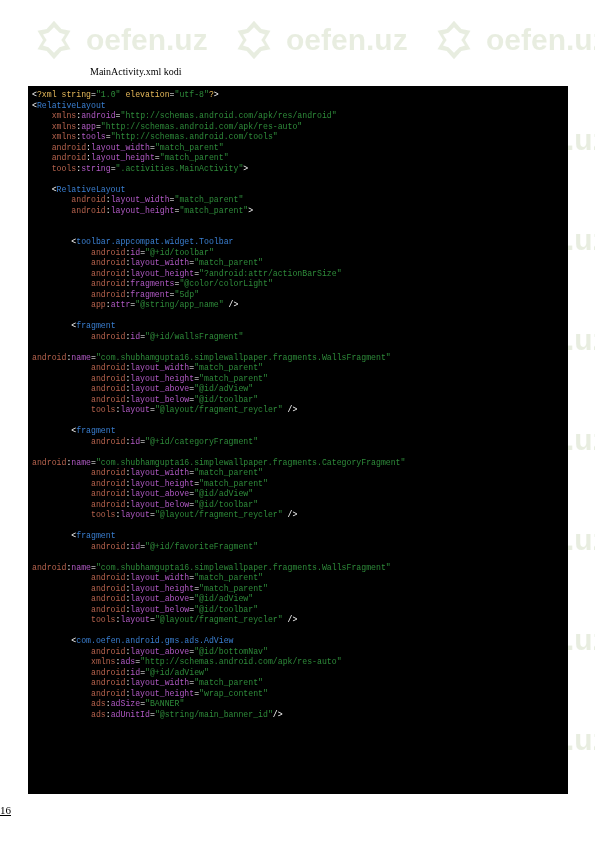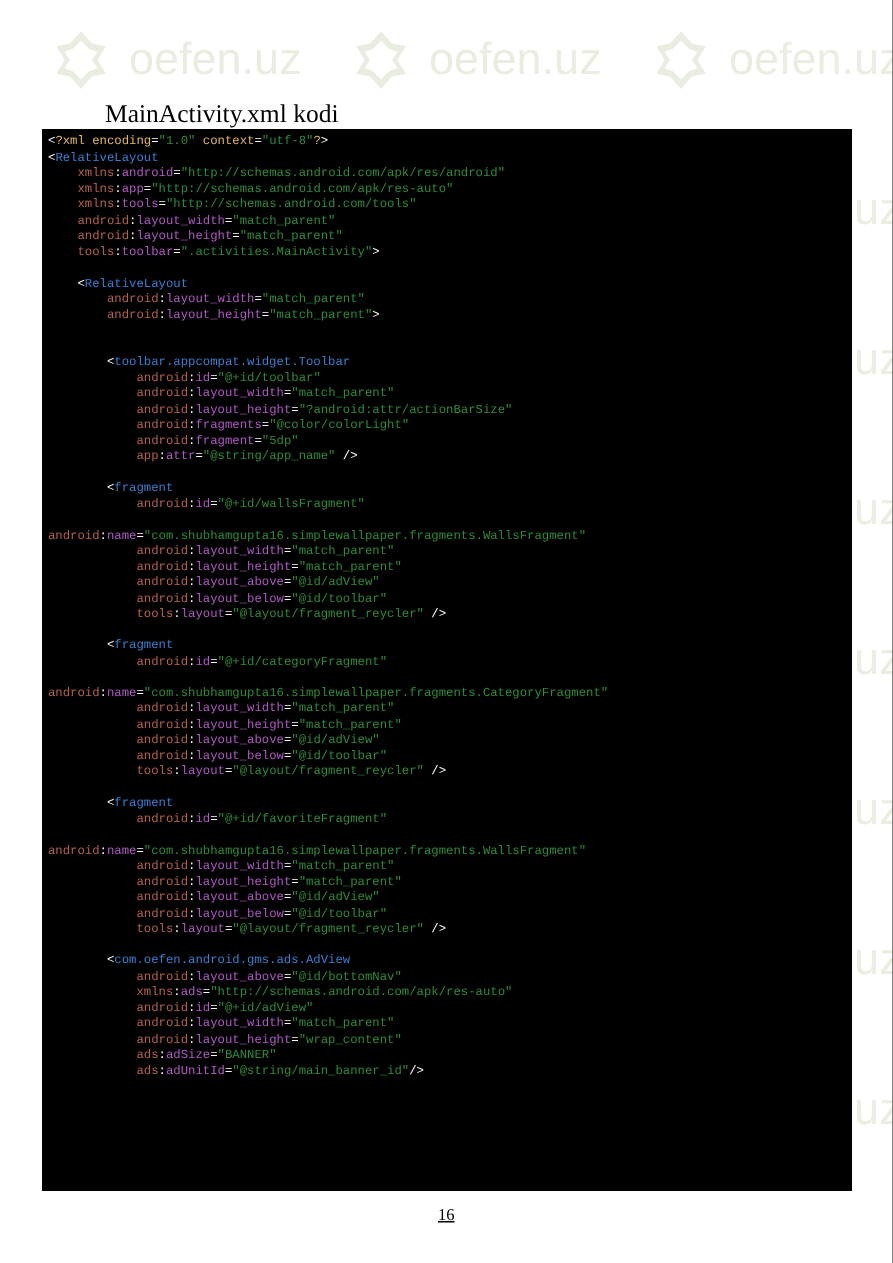--- a/index.html
+++ b/index.html
@@ -26,29 +26,29 @@
   }
   .wm-swirl {
     width: 44px;
     height: 44px;
     margin-right: 10px;
     flex-shrink: 0;
   }
   .wm-swirl svg { width: 100%; height: 100%; display: block; }
   .wm-text {
     font-size: 30px;
-    font-weight: normal;
+    font-weight: bold;
     font-family: Arial, sans-serif;
   }
   .heading {
     position: absolute;
     top: 66px;
-    left: 70px;
+    left: 90px;
     font-family: "Times New Roman", serif;
-    font-size: 17px;
+    font-size: 10px;
     z-index: 2;
   }
   .code-block {
     position: absolute;
     top: 86px;
     left: 28px;
     width: 540px;
     height: 708px;
     background: #000000;
     color: #ffffff;
@@ -58,21 +58,20 @@
     padding: 4px 4px;
     z-index: 1;
     white-space: pre;
     overflow: hidden;
   }
   .page-num {
     position: absolute;
     bottom: 26px;
     left: 0;
     width: 100%;
-    text-align: center;
     font-family: "Times New Roman", serif;
     font-size: 11px;
     z-index: 2;
     text-decoration: underline;
   }
   
   .pi  { color: #e6b95a; }   
   .tag { color: #3a7fd1; }   
   .ns  { color: #b5624d; }   
   .col { color: #ffffff; }   
@@ -273,28 +272,28 @@
         <svg viewBox="0 0 48 48">
           <path d="M24 3 L32 12 L42 14 L36 24 L42 34 L32 36 L24 45 L16 36 L6 34 L12 24 L6 14 L16 12 Z M24 10 L18 16 L12 18 L16 24 L12 30 L18 32 L24 38 L30 32 L36 30 L32 24 L36 18 L30 16 Z" fill="#6b8f3a"></path>
         </svg>
       </span>
       <span class="wm-text">oefen.uz</span>
     </div>
   </div>
 
 <div class="heading">MainActivity.xml kodi</div>
 
-<pre class="code-block" id="code-block"><span class="pun">&lt;</span><span class="pi">?xml encoding</span><span class="pun">=</span><span class="str">"1.0" </span><span class="pi">context</span><span class="pun">=</span><span class="str">"utf-8"</span><span class="pi">?</span><span class="pun">&gt;</span>
+<pre class="code-block" id="code-block"><span class="pun">&lt;</span><span class="pi">?xml string</span><span class="pun">=</span><span class="str">"1.0" </span><span class="pi">elevation</span><span class="pun">=</span><span class="str">"utf-8"</span><span class="pi">?</span><span class="pun">&gt;</span>
 <span class="pun">&lt;</span><span class="tag">RelativeLayout</span>
 <span class="pun">    </span><span class="ns">xmlns</span><span class="col">:</span><span class="loc">android</span><span class="pun">=</span><span class="str">"http://schemas.android.com/apk/res/android"</span>
 <span class="pun">    </span><span class="ns">xmlns</span><span class="col">:</span><span class="loc">app</span><span class="pun">=</span><span class="str">"http://schemas.android.com/apk/res-auto"</span>
 <span class="pun">    </span><span class="ns">xmlns</span><span class="col">:</span><span class="loc">tools</span><span class="pun">=</span><span class="str">"http://schemas.android.com/tools"</span>
 <span class="pun">    </span><span class="ns">android</span><span class="col">:</span><span class="loc">layout_width</span><span class="pun">=</span><span class="str">"match_parent"</span>
 <span class="pun">    </span><span class="ns">android</span><span class="col">:</span><span class="loc">layout_height</span><span class="pun">=</span><span class="str">"match_parent"</span>
-<span class="pun">    </span><span class="ns">tools</span><span class="col">:</span><span class="loc">toolbar</span><span class="pun">=</span><span class="str">".activities.MainActivity"</span><span class="pun">&gt;</span>
+<span class="pun">    </span><span class="ns">tools</span><span class="col">:</span><span class="loc">string</span><span class="pun">=</span><span class="str">".activities.MainActivity"</span><span class="pun">&gt;</span>
 <span class="pun"></span>
 <span class="pun">    &lt;</span><span class="tag">RelativeLayout</span>
 <span class="pun">        </span><span class="ns">android</span><span class="col">:</span><span class="loc">layout_width</span><span class="pun">=</span><span class="str">"match_parent"</span>
 <span class="pun">        </span><span class="ns">android</span><span class="col">:</span><span class="loc">layout_height</span><span class="pun">=</span><span class="str">"match_parent"</span><span class="pun">&gt;</span>
 <span class="pun"></span>
 <span class="pun"></span>
 <span class="pun">        &lt;</span><span class="tag">toolbar.appcompat.widget.Toolbar</span>
 <span class="pun">            </span><span class="ns">android</span><span class="col">:</span><span class="loc">id</span><span class="pun">=</span><span class="str">"@+id/toolbar"</span>
 <span class="pun">            </span><span class="ns">android</span><span class="col">:</span><span class="loc">layout_width</span><span class="pun">=</span><span class="str">"match_parent"</span>
 <span class="pun">            </span><span class="ns">android</span><span class="col">:</span><span class="loc">layout_height</span><span class="pun">=</span><span class="str">"?android:attr/actionBarSize"</span>

